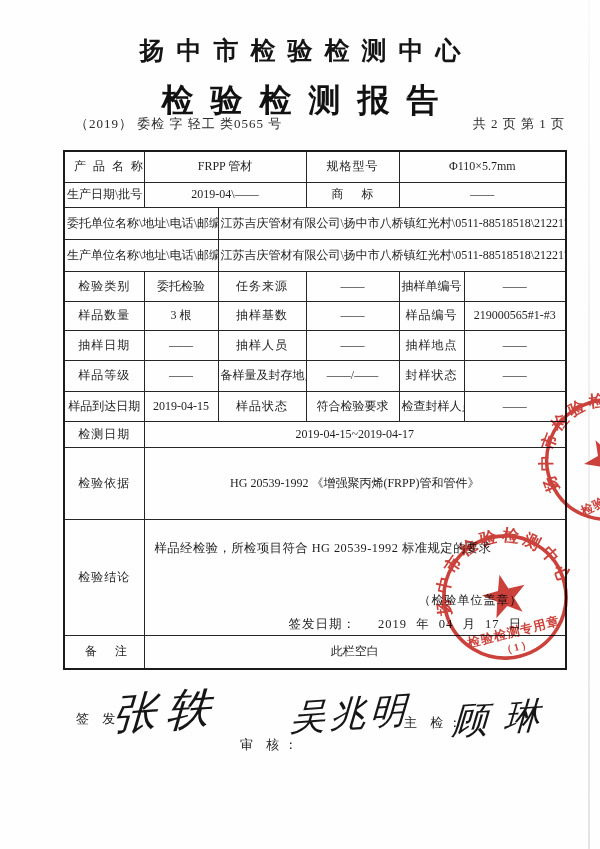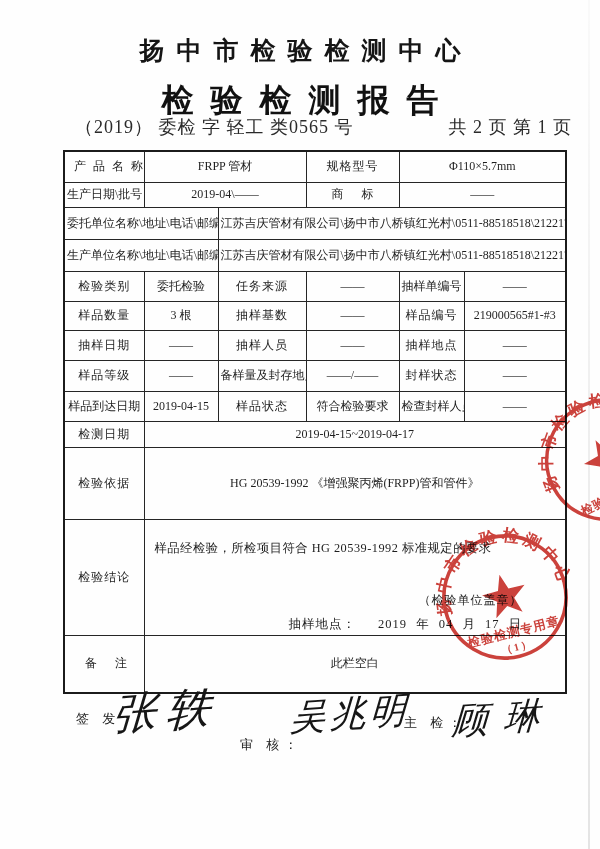--- a/index.html
+++ b/index.html
@@ -15,23 +15,23 @@
     position:absolute; top:34px; left:0; width:100%;
     text-align:center; font-size:25px; font-weight:bold;
     letter-spacing:12px; text-indent:12px; margin:0; color:#151515;
   }
   .report-title {
     position:absolute; top:79px; left:0; width:100%;
     text-align:center; font-size:32px; font-weight:bold;
     letter-spacing:17px; text-indent:17px; margin:0; color:#111;
   }
   .refline {
-    position:absolute; top:115px; left:75px; right:28px;
+    position:absolute; top:115px; left:75px; right:35px;
     display:flex; justify-content:space-between;
-    font-size:18px; letter-spacing:1px; color:#2a2a2a;
+    font-size:13px; letter-spacing:1px; color:#2a2a2a;
   }
 
   
   table.report {
     position:absolute; left:63px; top:150px; width:502px;
     border-collapse:collapse; table-layout:fixed;
     border:2.5px solid #1b1b1b;
     padding-left:32px;
   }
   table.report td {
@@ -169,25 +169,25 @@
     <tr style="height:72px">
       <td class="lab">检验依据</td>
       <td colspan="5" class="tl">HG 20539-1992 《增强聚丙烯(FRPP)管和管件》</td>
     </tr>
     <tr style="height:116px">
       <td class="lab">检验结论</td>
       <td colspan="5" class="concl">
         <div class="concl-text">样品经检验，所检项目符合 HG 20539-1992 标准规定的要求</div>
         <div class="seal-hint">（检验单位盖章）</div>
         <div class="issue-line">
-          <span>抽样地点：</span><span class="idate">2019 年 04 月 17 日</span>
+          <span>签发日期：</span><span class="idate">2019 年 04 月 17 日</span>
         </div>
       </td>
     </tr>
-    <tr style="height:58px">
+    <tr style="height:34px">
       <td class="lab spw">备注</td>
       <td colspan="5" class="tl">此栏空白</td>
     </tr>
   </tbody>
     </table>
 
   <span class="sig-label" id="lab-issue">签 发：</span>
   <span class="handsig" id="sig-issue">张轶</span>
   <span class="sig-label" id="lab-review">审 核：</span>
   <span class="handsig" id="sig-review">吴兆明</span>

